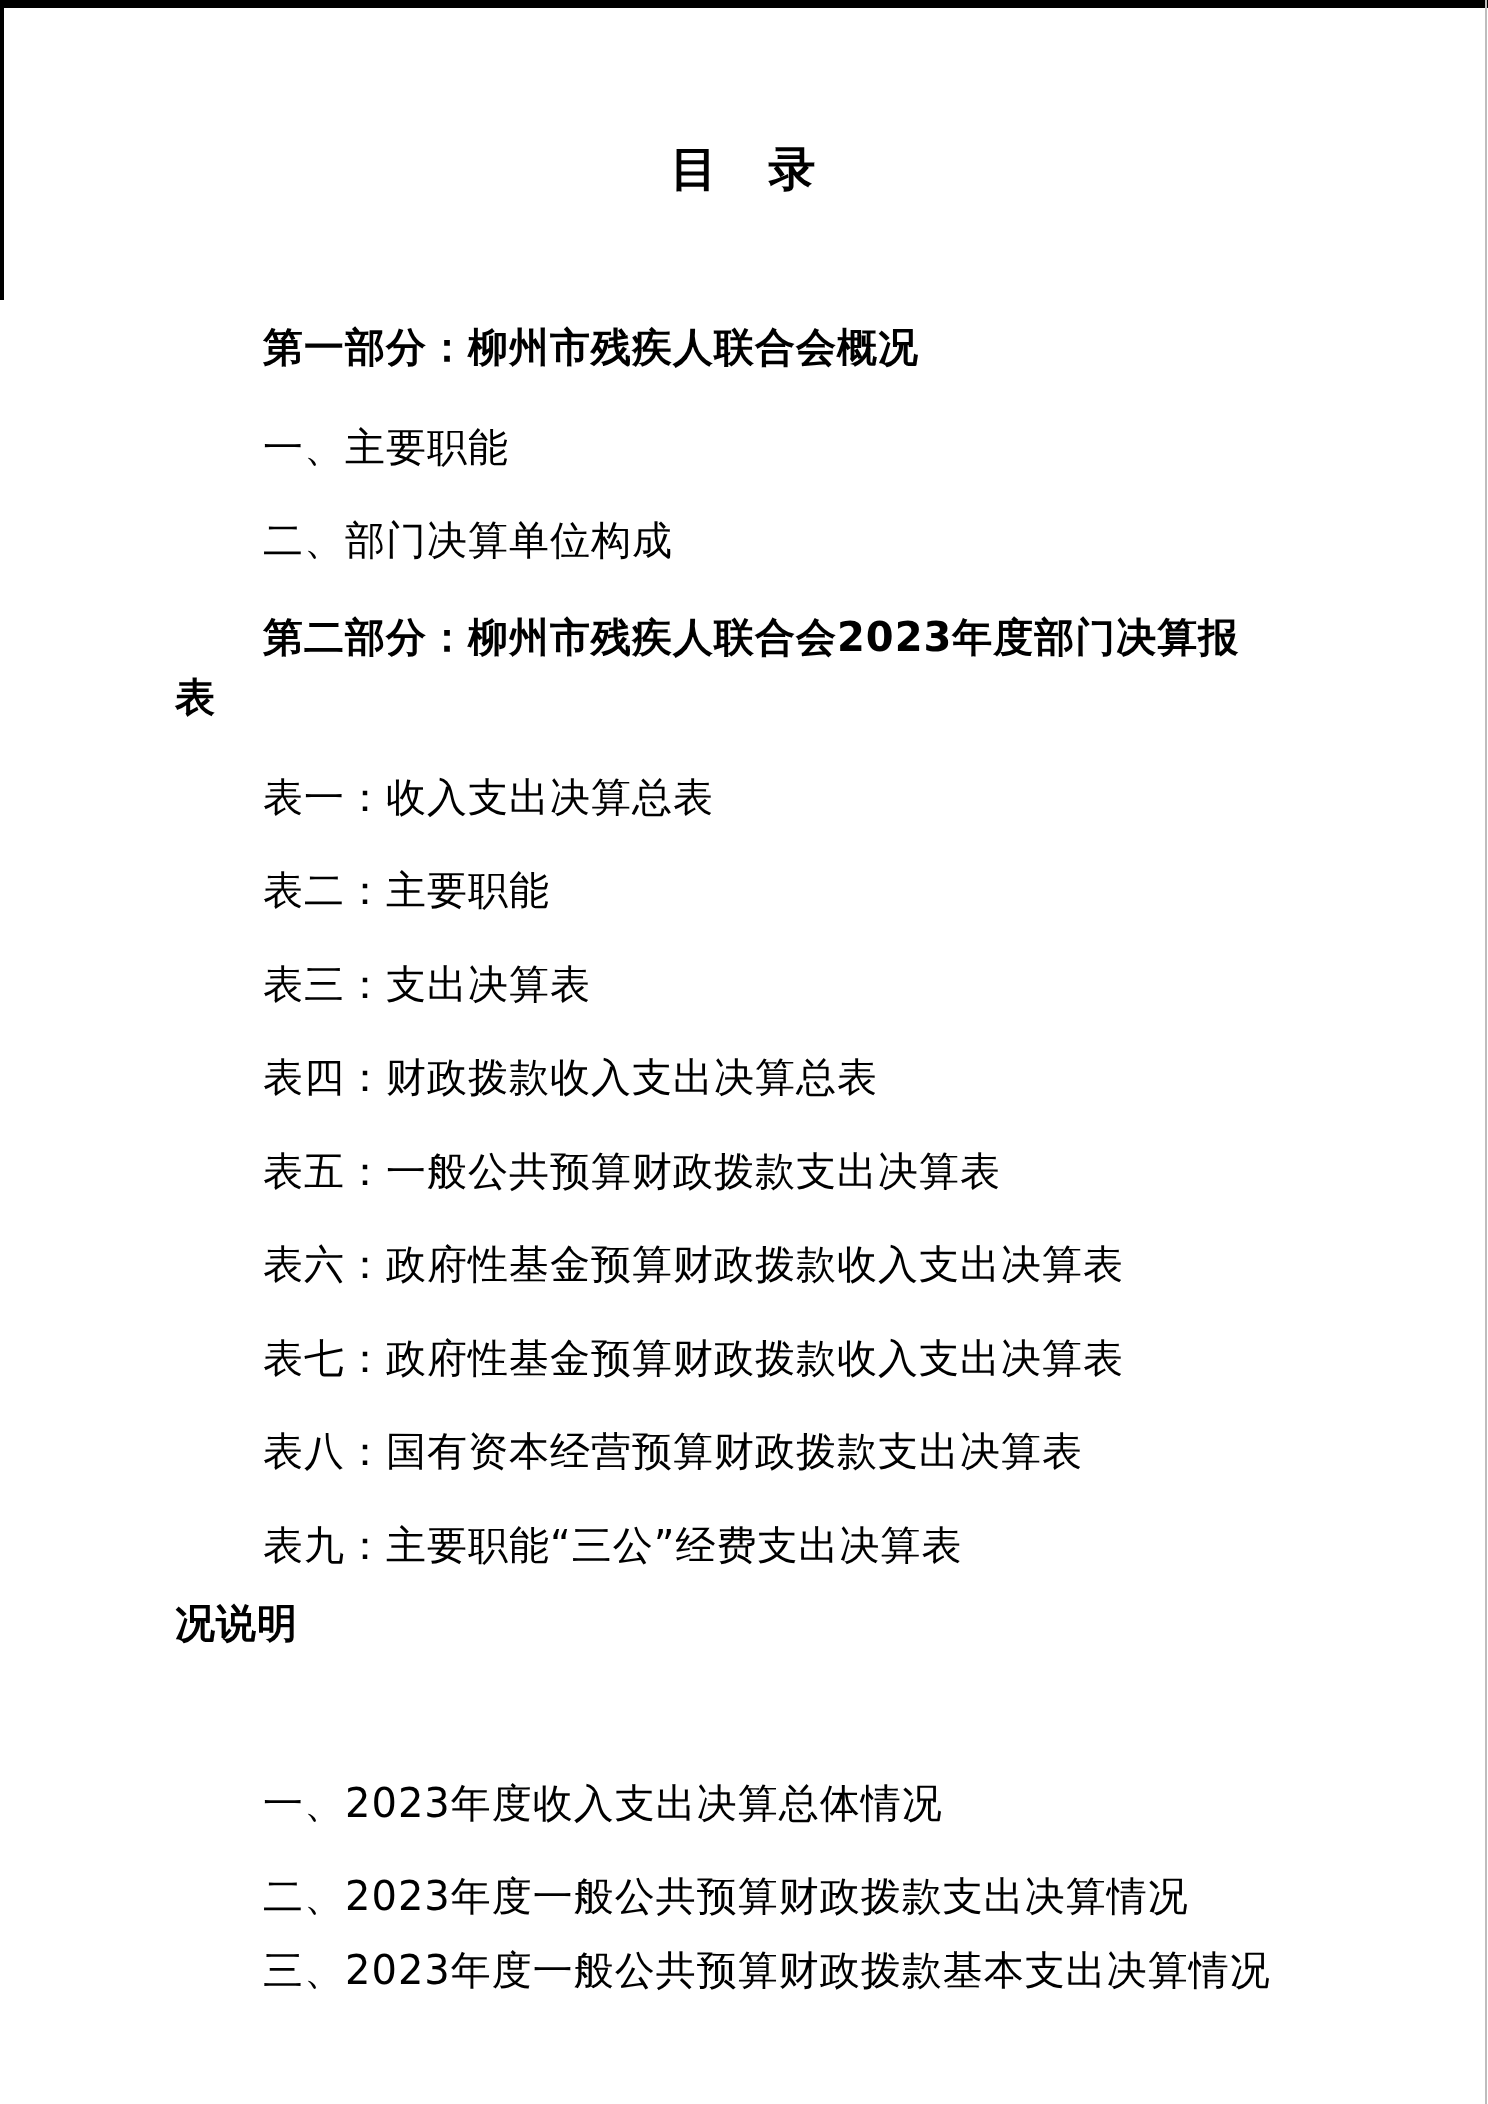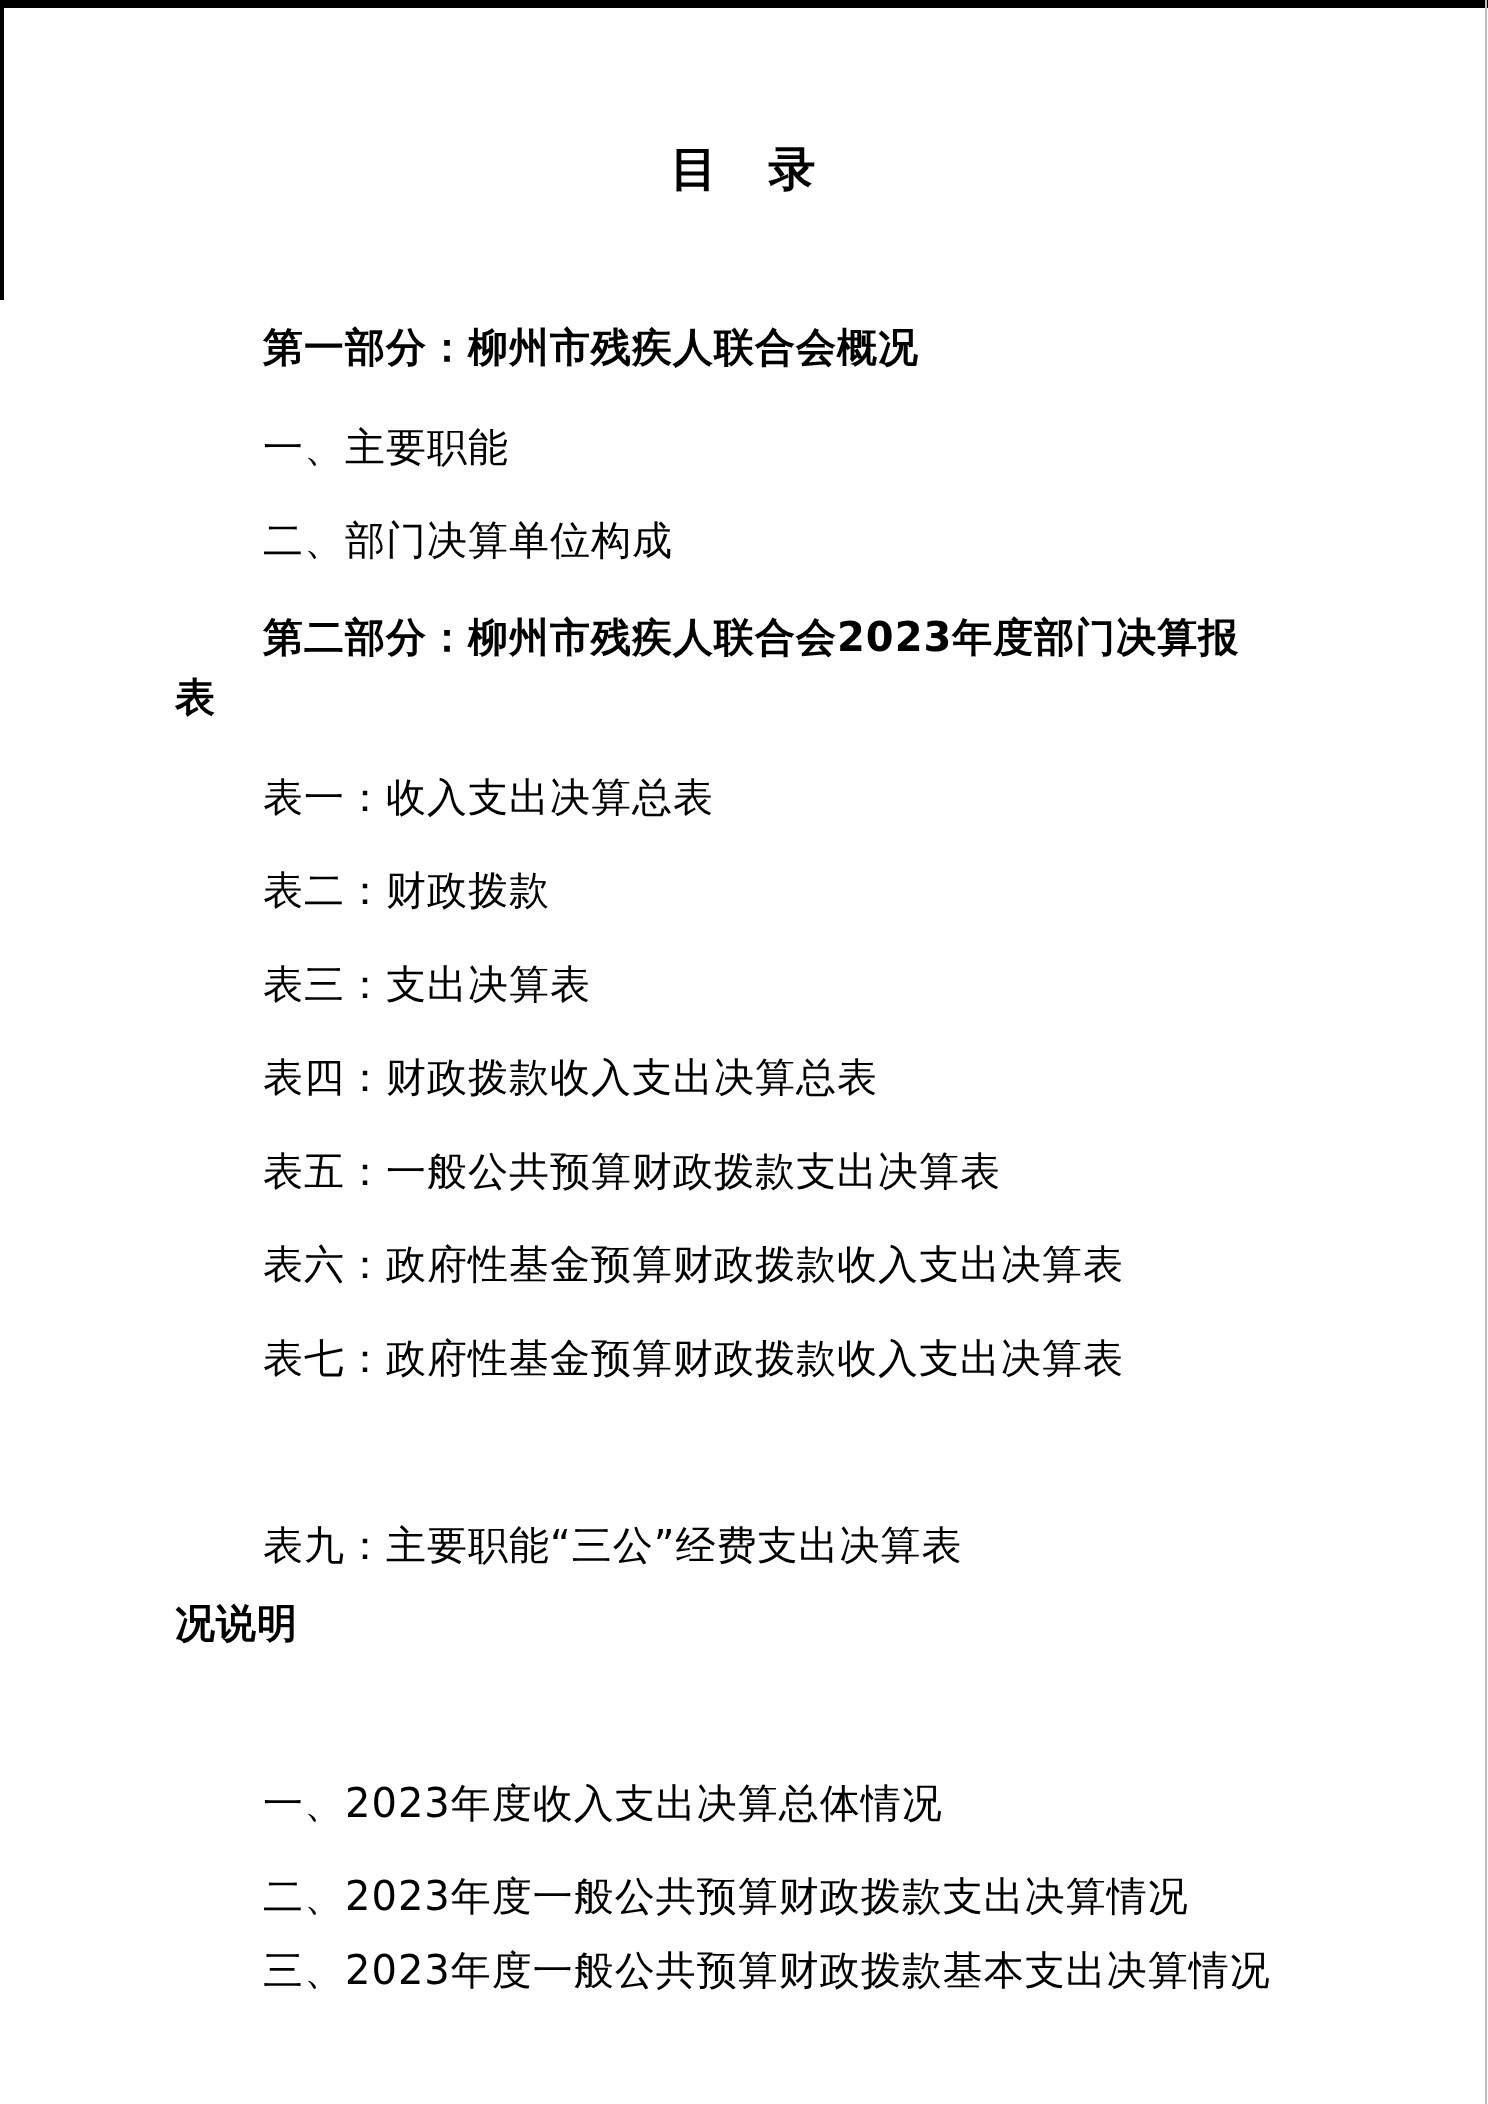--- a/index.html
+++ b/index.html
@@ -72,26 +72,27 @@
 
   <div class="ln bold" style="top:281px">第一部分：柳州市残疾人联合会概况</div>
 
   <div class="ln" style="top:381px">一、主要职能</div>
   <div class="ln" style="top:474px">二、部门决算单位构成</div>
 
   <div class="ln bold" style="top:571px">第二部分：柳州市残疾人联合会2023年度部门决算报</div>
   <div class="ln bold margin" style="top:631px">表</div>
 
   <div class="ln" style="top:731px">表一：收入支出决算总表</div>
-  <div class="ln" style="top:824px">表二：财政拨款</div>
+  <div class="ln" style="top:824px">表二：主要职能</div>
   <div class="ln" style="top:918px">表三：支出决算表</div>
   <div class="ln" style="top:1011px">表四：财政拨款收入支出决算总表</div>
   <div class="ln" style="top:1105px">表五：一般公共预算财政拨款支出决算表</div>
   <div class="ln" style="top:1198px">表六：政府性基金预算财政拨款收入支出决算表</div>
   <div class="ln" style="top:1292px">表七：政府性基金预算财政拨款收入支出决算表</div>
+  <div class="ln" style="top:1385px">表八：国有资本经营预算财政拨款支出决算表</div>
   <div class="ln" style="top:1479px">表九：主要职能“三公”经费支出决算表</div>
 
   <div class="ln bold margin" style="top:1557px">况说明</div>
 
   <div class="ln" style="top:1737px">一、2023年度收入支出决算总体情况</div>
   <div class="ln" style="top:1830px">二、2023年度一般公共预算财政拨款支出决算情况</div>
   <div class="ln" style="top:1904px">三、2023年度一般公共预算财政拨款基本支出决算情况</div>
 
 </div>
 

